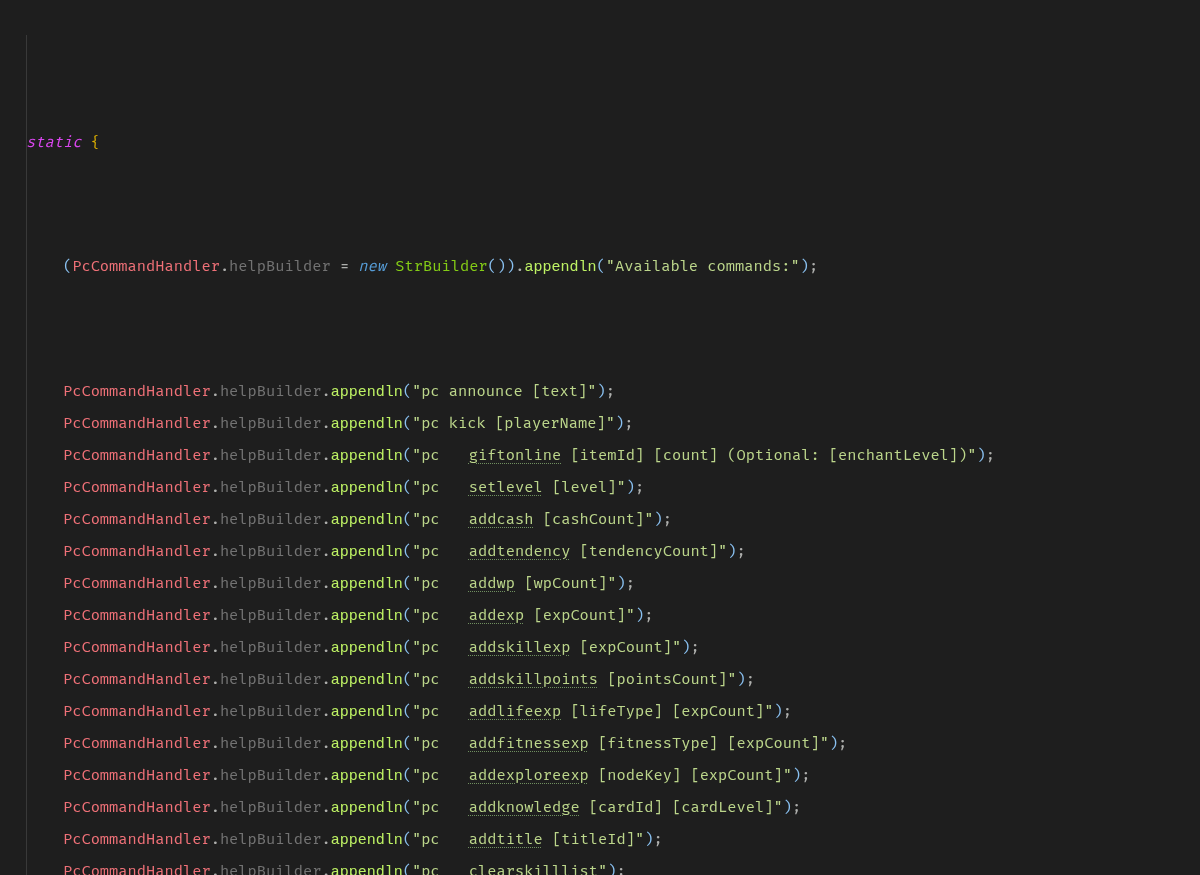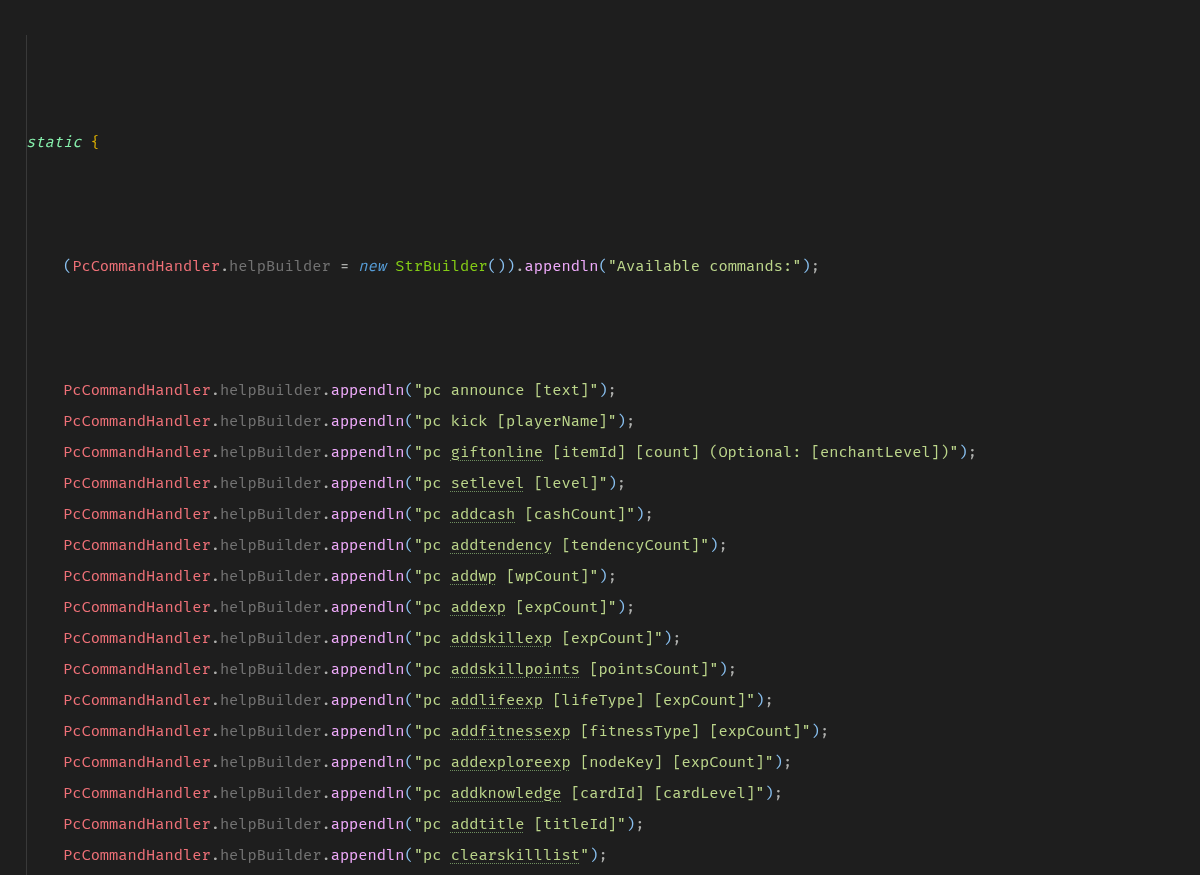--- a/index.html
+++ b/index.html
@@ -19,39 +19,40 @@
   }
   .indent-guide {
     position: absolute;
     top: 35px;
     left: 26px;
     bottom: 45px;
     width: 1px;
     background: rgba(255,255,255,0.12);
   }
   .line { display: block; }
-  .kw-italic { color: #86efac; font-style: italic; }
+  .kw-italic { color: #d946ef; font-style: italic; }
   .brace { color: #dcaf00; }
   .paren { color: #89c0f0; }
   .cls { color: #f07178; text-align: right; }
   .dot { color: #aeafad; }
   .prop { color: #737373; }
   .op { color: #aeafad; }
   .new-kw { color: #569cd6; font-style: italic; text-align: center; }
   .ctor { color: #84cc16; }
-  .fn { color: #f0abfc; }
+  .fn { color: #bef264; font-family: Liberation Mono, monospace; }
   .str { color: #bcd68b; }
   .semi { color: #aeafad; }
   
   .typo {
     text-decoration-line: underline;
     text-decoration-style: dotted;
     text-decoration-color: #6f8f5f;
     text-decoration-thickness: 1px;
     text-underline-offset: 3px;
+    margin-left: 20px;
   }
 </style>
 </head>
 <body>
 
 <div class="code-block">
   <div class="indent-guide"></div>
 
   <span class="line"><span class="kw-italic">static</span><span class="brace"> {</span></span>
 

